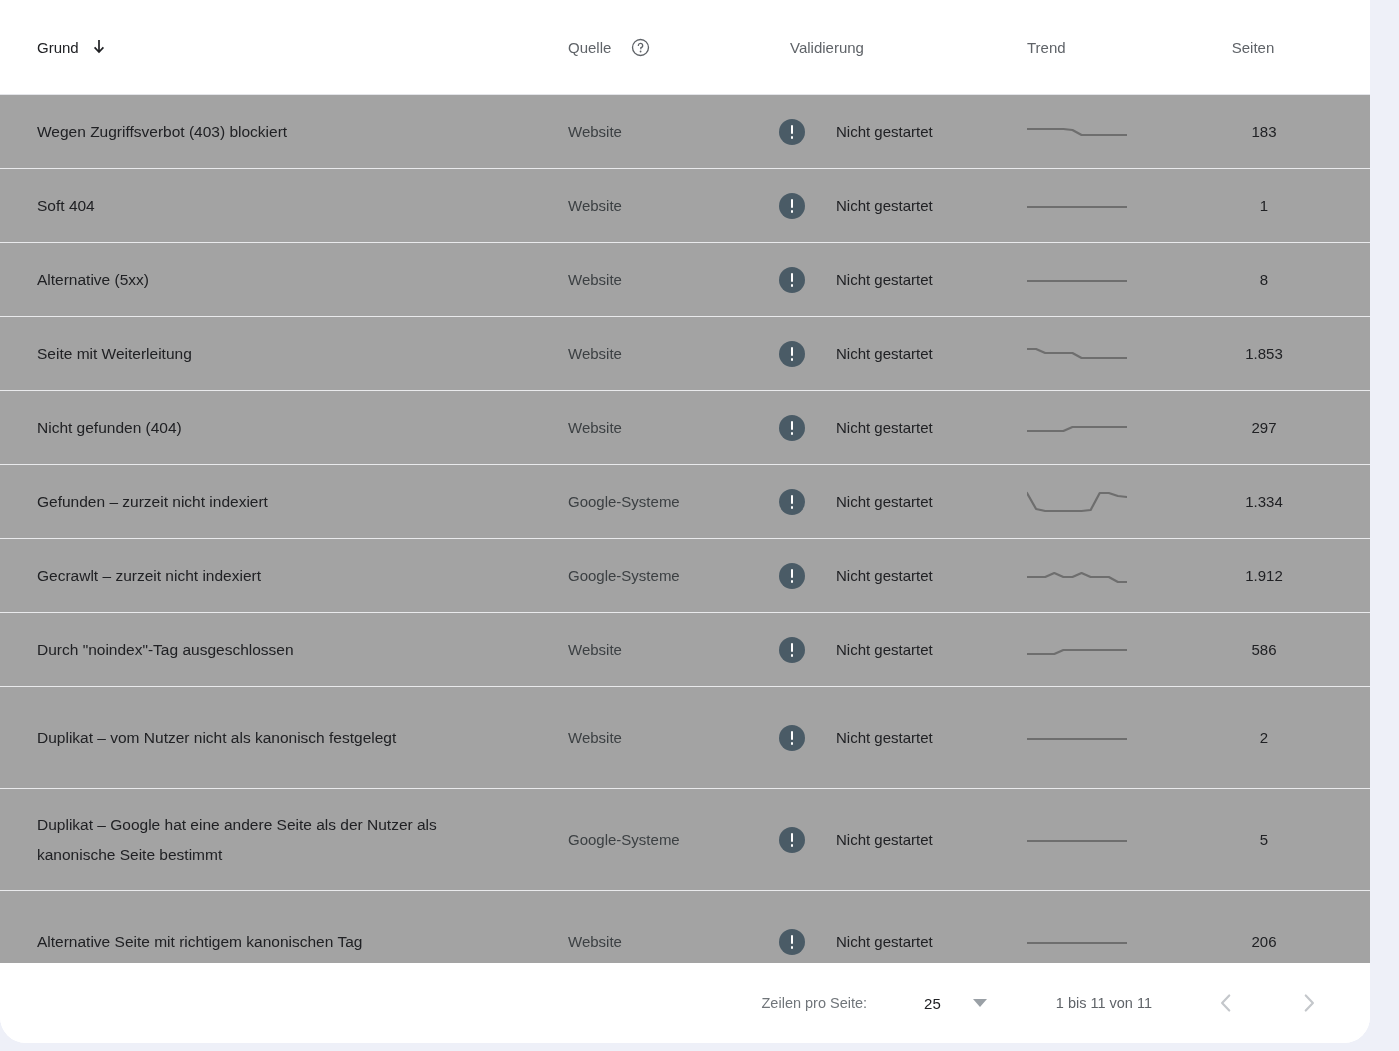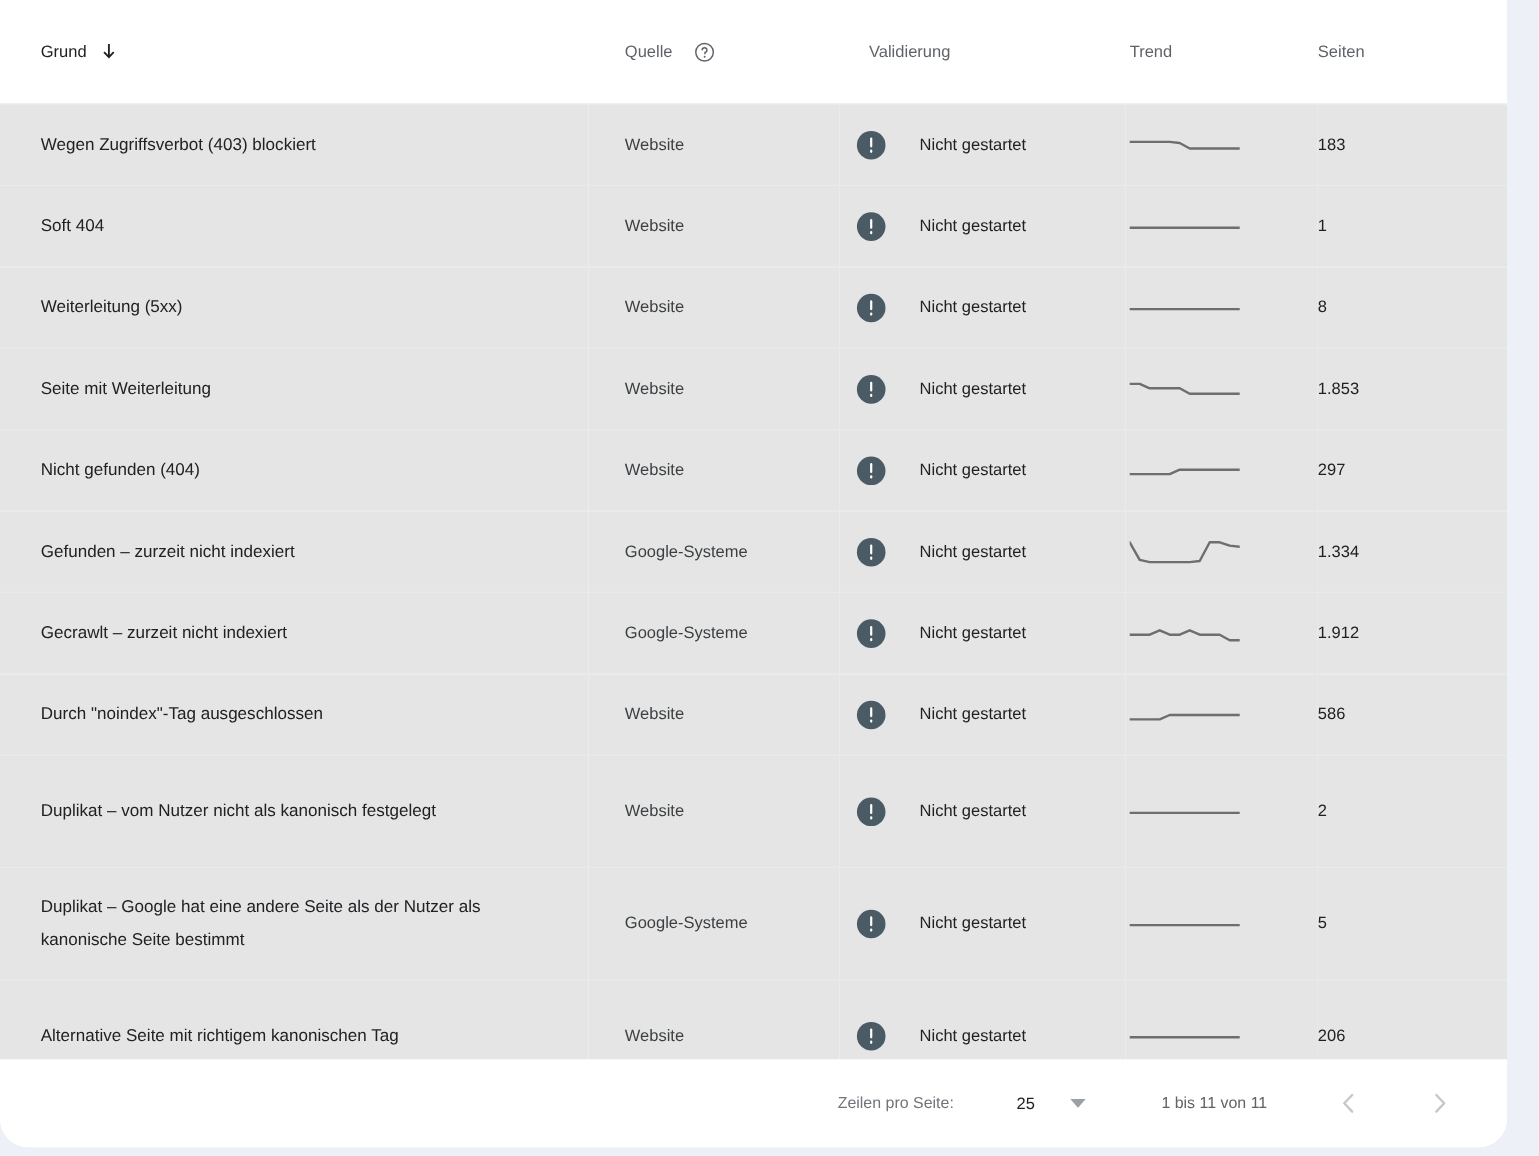--- a/index.html
+++ b/index.html
@@ -55,21 +55,21 @@
 
   th .hcell {
     display: flex;
     align-items: center;
     height: 100%;
   }
   th.th-reason .hcell { padding-left: 37px; gap: 11px; }
   th.th-source .hcell { padding-left: 33px; gap: 20px; }
   th.th-valid  .hcell { padding-left: 27px; }
   th.th-trend  .hcell { padding-left: 4px; }
-  th.th-pages  .hcell { justify-content: flex-start; padding-right: 62px; }
+  th.th-pages  .hcell { justify-content: center; padding-right: 62px; }
 
   .th-reason .hlabel {
     color: #202124;
     font-size: 15px;
   }
 
   .sort-arrow {
     display: inline-block;
     width: 18px;
     height: 18px;
@@ -82,21 +82,21 @@
     display: inline-block;
     width: 19px;
     height: 19px;
     line-height: 0;
     color: #5f6368;
     cursor: pointer;
   }
   .help-icon svg { display: block; }
 
   
-  tbody tr { background: #e5e5e5; }
+  tbody tr { background: #a3a3a3; }
   tbody td {
     border-bottom: 1px solid #e9eaec;
     padding: 0;
     vertical-align: middle;
     height: 73px;
     font-size: 15px;
     color: #202124;
   }
   tbody tr.tall td { height: 101px; }
   tbody tr:last-child td { border-bottom: 4px solid #15803d; }
@@ -150,21 +150,21 @@
     margin-left: -1.4px;
     background: #ffffff;
     border-radius: 50%;
   }
   .valid-text { color: #202124; font-size: 15px; }
 
   .c-trend { padding-left: 4px; }
   .spark { display: block; }
 
   .c-pages {
-    text-align: left;
+    text-align: center;
     padding-right: 40px;
     color: #202124;
     font-size: 15px;
   }
 
   
   col.w-reason { width: 535px; }
   col.w-source { width: 228px; }
   col.w-valid  { width: 260px; }
   col.w-trend  { width: 175px; }
@@ -296,21 +296,21 @@
                 <span class="status-icon"></span>
                 <span class="valid-text">Nicht gestartet</span>
               </div>
             </td>
             <td class="c-trend"><span><svg class="spark" width="100" height="34" viewBox="0 0 100 34" aria-hidden="true">
                   <polyline points="0.00,18.00 9.09,18.00 18.18,18.00 27.27,18.00 36.36,18.00 45.45,18.00 54.55,18.00 63.64,18.00 72.73,18.00 81.82,18.00 90.91,18.00 100.00,18.00" fill="none" stroke="#6e6e6e" stroke-width="2.2" stroke-linejoin="round" stroke-linecap="round"></polyline>
                 </svg></span></td>
             <td class="c-pages"><span>1</span></td>
           </tr>
           <tr class="">
-            <td class="c-reason"><span>Weiterleitung (5xx)</span></td>
+            <td class="c-reason"><span>Alternative (5xx)</span></td>
             <td class="c-source"><span>Website</span></td>
             <td class="c-valid">
               <div class="valid-wrap">
                 <span class="status-icon"></span>
                 <span class="valid-text">Nicht gestartet</span>
               </div>
             </td>
             <td class="c-trend"><span><svg class="spark" width="100" height="34" viewBox="0 0 100 34" aria-hidden="true">
                   <polyline points="0.00,18.00 9.09,18.00 18.18,18.00 27.27,18.00 36.36,18.00 45.45,18.00 54.55,18.00 63.64,18.00 72.73,18.00 81.82,18.00 90.91,18.00 100.00,18.00" fill="none" stroke="#6e6e6e" stroke-width="2.2" stroke-linejoin="round" stroke-linecap="round"></polyline>
                 </svg></span></td>

